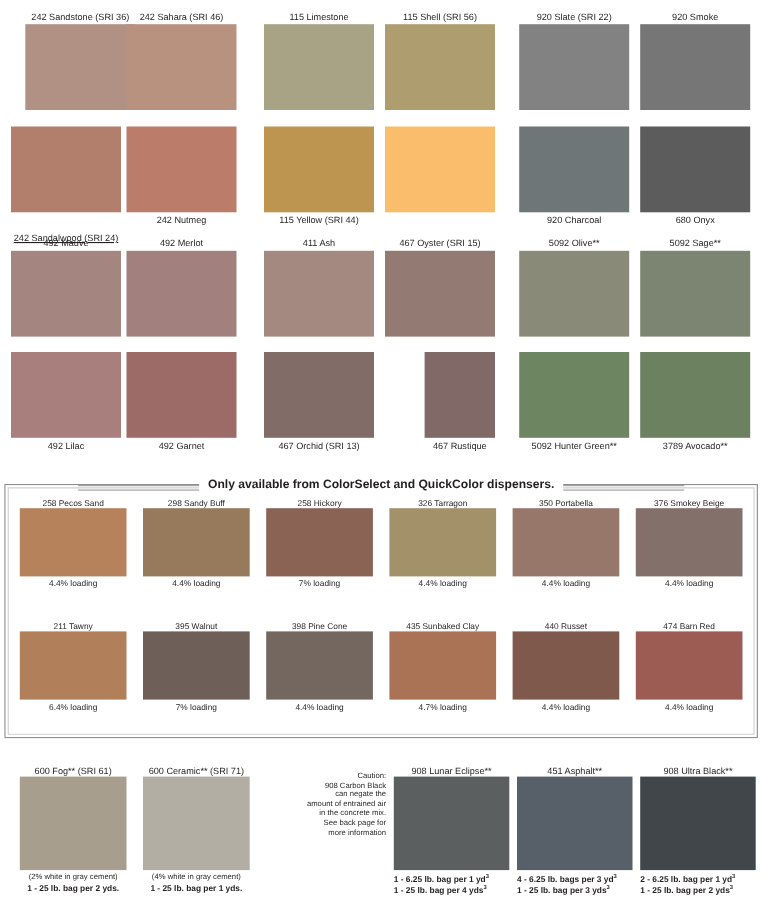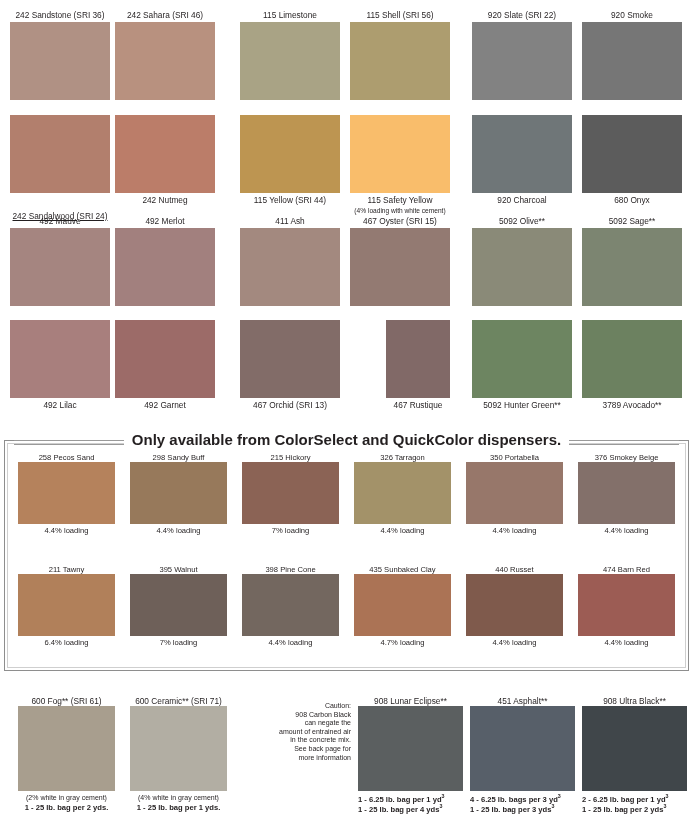--- a/index.html
+++ b/index.html
@@ -54,21 +54,21 @@
     position: absolute;
     left: 0; top: 431px;
     width: 693px;
     text-align: center;
     z-index: 5;
   }
   #dispenser-title {
     display: inline-block;
     background: #ffffff;
     padding: 0 8px;
-    font-size: 15px;
+    font-size: 11px;
     font-weight: bold;
     line-height: 12px;
     color: #231f20;
     position: relative;
   }
   #dispenser-title::before,
   #dispenser-title::after {
     content: "";
     position: absolute;
     top: 6px;
@@ -103,21 +103,21 @@
   #caution div { white-space: nowrap; }
 
   sup { font-size: 70%; vertical-align: super; line-height: 0; }
 </style>
 </head>
 <body>
 
 <div id="page">
 
   <div class="grid-top">
-      <div class="cell" style="left: 10px; top: 10px;">
+      <div class="cell" style="left: 23px; top: 10px;">
         <div>
           <div class="cap">242 Sandstone (SRI 36)</div>
         </div>
         <div class="chip" style="background: rgb(176, 145, 132);"></div>
       </div>
       <div class="cell" style="left: 115px; top: 10px;">
         <div>
           <div class="cap">242 Sahara (SRI 46)</div>
         </div>
         <div class="chip" style="background: rgb(184, 145, 127);"></div>
@@ -159,24 +159,20 @@
         </div>
       </div>
       <div class="cell" style="left: 240px; top: 115px;">
         <div class="chip" style="background: rgb(189, 149, 81);"></div>
         <div style="padding-top: 2px;">
           <div class="cap">115 Yellow (SRI 44)</div>
         </div>
       </div>
       <div class="cell" style="left: 350px; top: 115px;">
         <div class="chip" style="background: rgb(249, 189, 107);"></div>
-        <div style="padding-top: 2px;">
-          <div class="cap">115 Safety Yellow</div>
-          <div class="cap sub">(4% loading with white cement)</div>
-        </div>
       </div>
       <div class="cell" style="left: 472px; top: 115px;">
         <div class="chip" style="background: rgb(111, 118, 120);"></div>
         <div style="padding-top: 2px;">
           <div class="cap">920 Charcoal</div>
         </div>
       </div>
       <div class="cell" style="left: 582px; top: 115px;">
         <div class="chip" style="background: rgb(92, 92, 92);"></div>
         <div style="padding-top: 2px;">
@@ -266,21 +262,21 @@
         <div class="cap">258 Pecos Sand</div>
         <div class="chip" style="background: rgb(181, 130, 92);"></div>
         <div class="cap" style="padding-top: 2px;">4.4% loading</div>
       </div>
       <div class="cell" style="left: 130px; top: 453px;">
         <div class="cap">298 Sandy Buff</div>
         <div class="chip" style="background: rgb(151, 121, 91);"></div>
         <div class="cap" style="padding-top: 2px;">4.4% loading</div>
       </div>
       <div class="cell" style="left: 242px; top: 453px;">
-        <div class="cap">215 Hickory</div>
+        <div class="cap">258 Hickory</div>
         <div class="chip" style="background: rgb(139, 99, 85);"></div>
         <div class="cap" style="padding-top: 2px;">7% loading</div>
       </div>
       <div class="cell" style="left: 354px; top: 453px;">
         <div class="cap">326 Tarragon</div>
         <div class="chip" style="background: rgb(163, 146, 105);"></div>
         <div class="cap" style="padding-top: 2px;">4.4% loading</div>
       </div>
       <div class="cell" style="left: 466px; top: 453px;">
         <div class="cap">350 Portabella</div>

